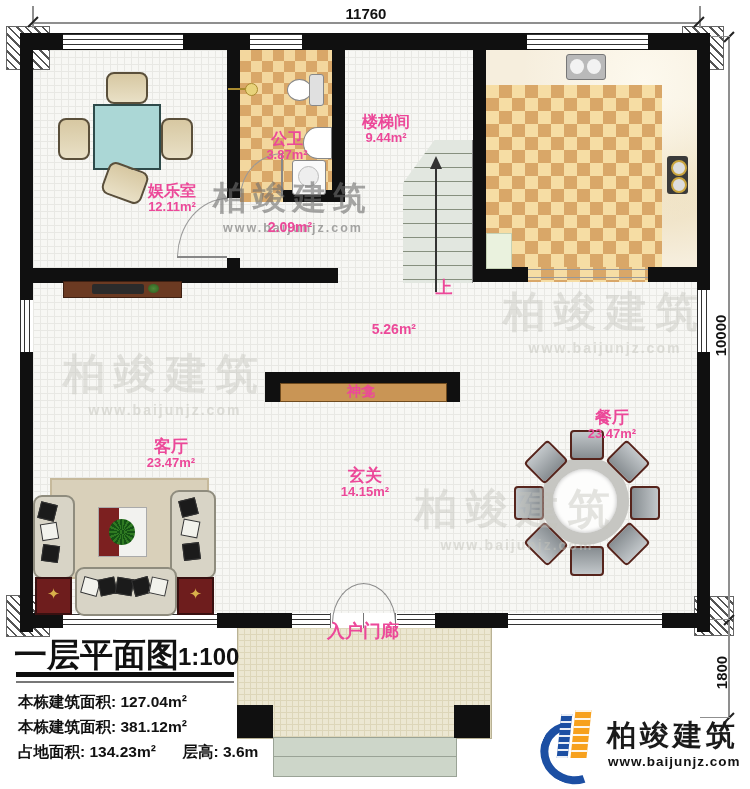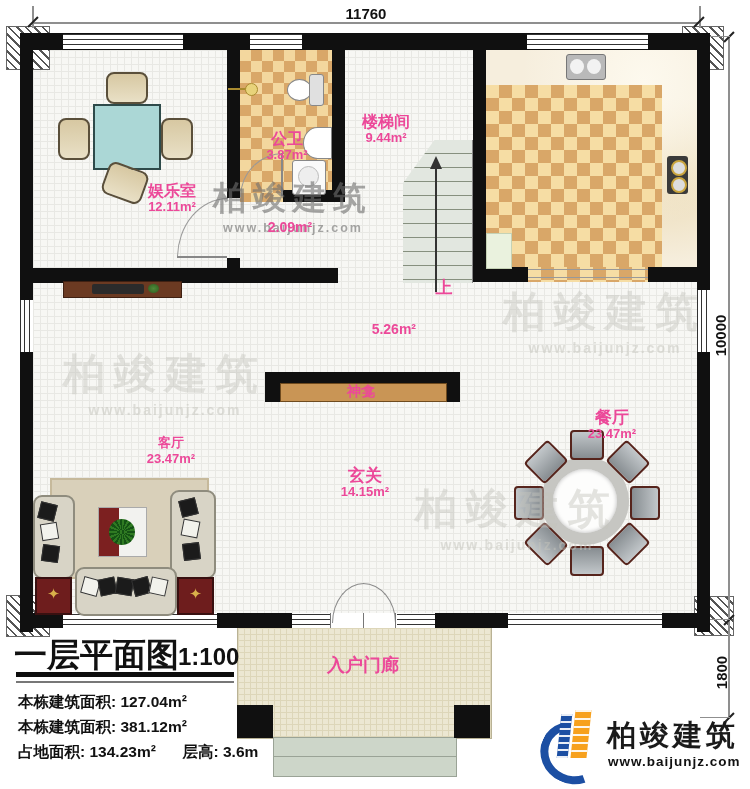--- a/index.html
+++ b/index.html
@@ -209,32 +209,32 @@
     <span class="rarea" style="font-size:14px;">2.09m²</span>
   </div>
   <div class="rlabel" style="left:326px;top:113px;width:120px;">
     <span class="rname">楼梯间</span>
     <span class="rarea">9.44m²</span>
   </div>
   <div class="rlabel" style="left:316px;top:322px;width:100px;">
     <span class="rarea" style="font-size:14px;text-align:right;">5.26m²</span>
   </div>
   <div class="rlabel" style="left:111px;top:437px;width:120px;">
-    <span class="rname" style="font-size:13px;font-family:Liberation Mono, monospace;">客厅</span>
+    <span class="rname" style="font-size:17px;">客厅</span>
     <span class="rarea">23.47m²</span>
   </div>
   <div class="rlabel" style="left:305px;top:466px;width:120px;">
     <span class="rname" style="font-size:17px;">玄关</span>
     <span class="rarea">14.15m²</span>
   </div>
   <div class="rlabel" style="left:552px;top:408px;width:120px;text-align:center;">
     <span class="rname" style="font-size:17px;">餐厅</span>
     <span class="rarea">23.47m²</span>
   </div>
-  <div class="rlabel" style="left:303px;top:655px;width:120px;">
+  <div class="rlabel" style="left:303px;top:621px;width:120px;">
     <span class="rname" style="font-size:18px;">入户门廊</span>
   </div>
 
   <div class="wm wm-dark" style="left:188px;top:176px;width:210px;">
     <span class="wm-co">柏竣建筑</span>
     <span class="wm-web">www.baijunjz.com</span>
   </div>
   <div class="wm wm-light" style="left:45px;top:346px;width:240px;">
     <span class="wm-co">柏竣建筑</span>
     <span class="wm-web">www.baijunjz.com</span>

